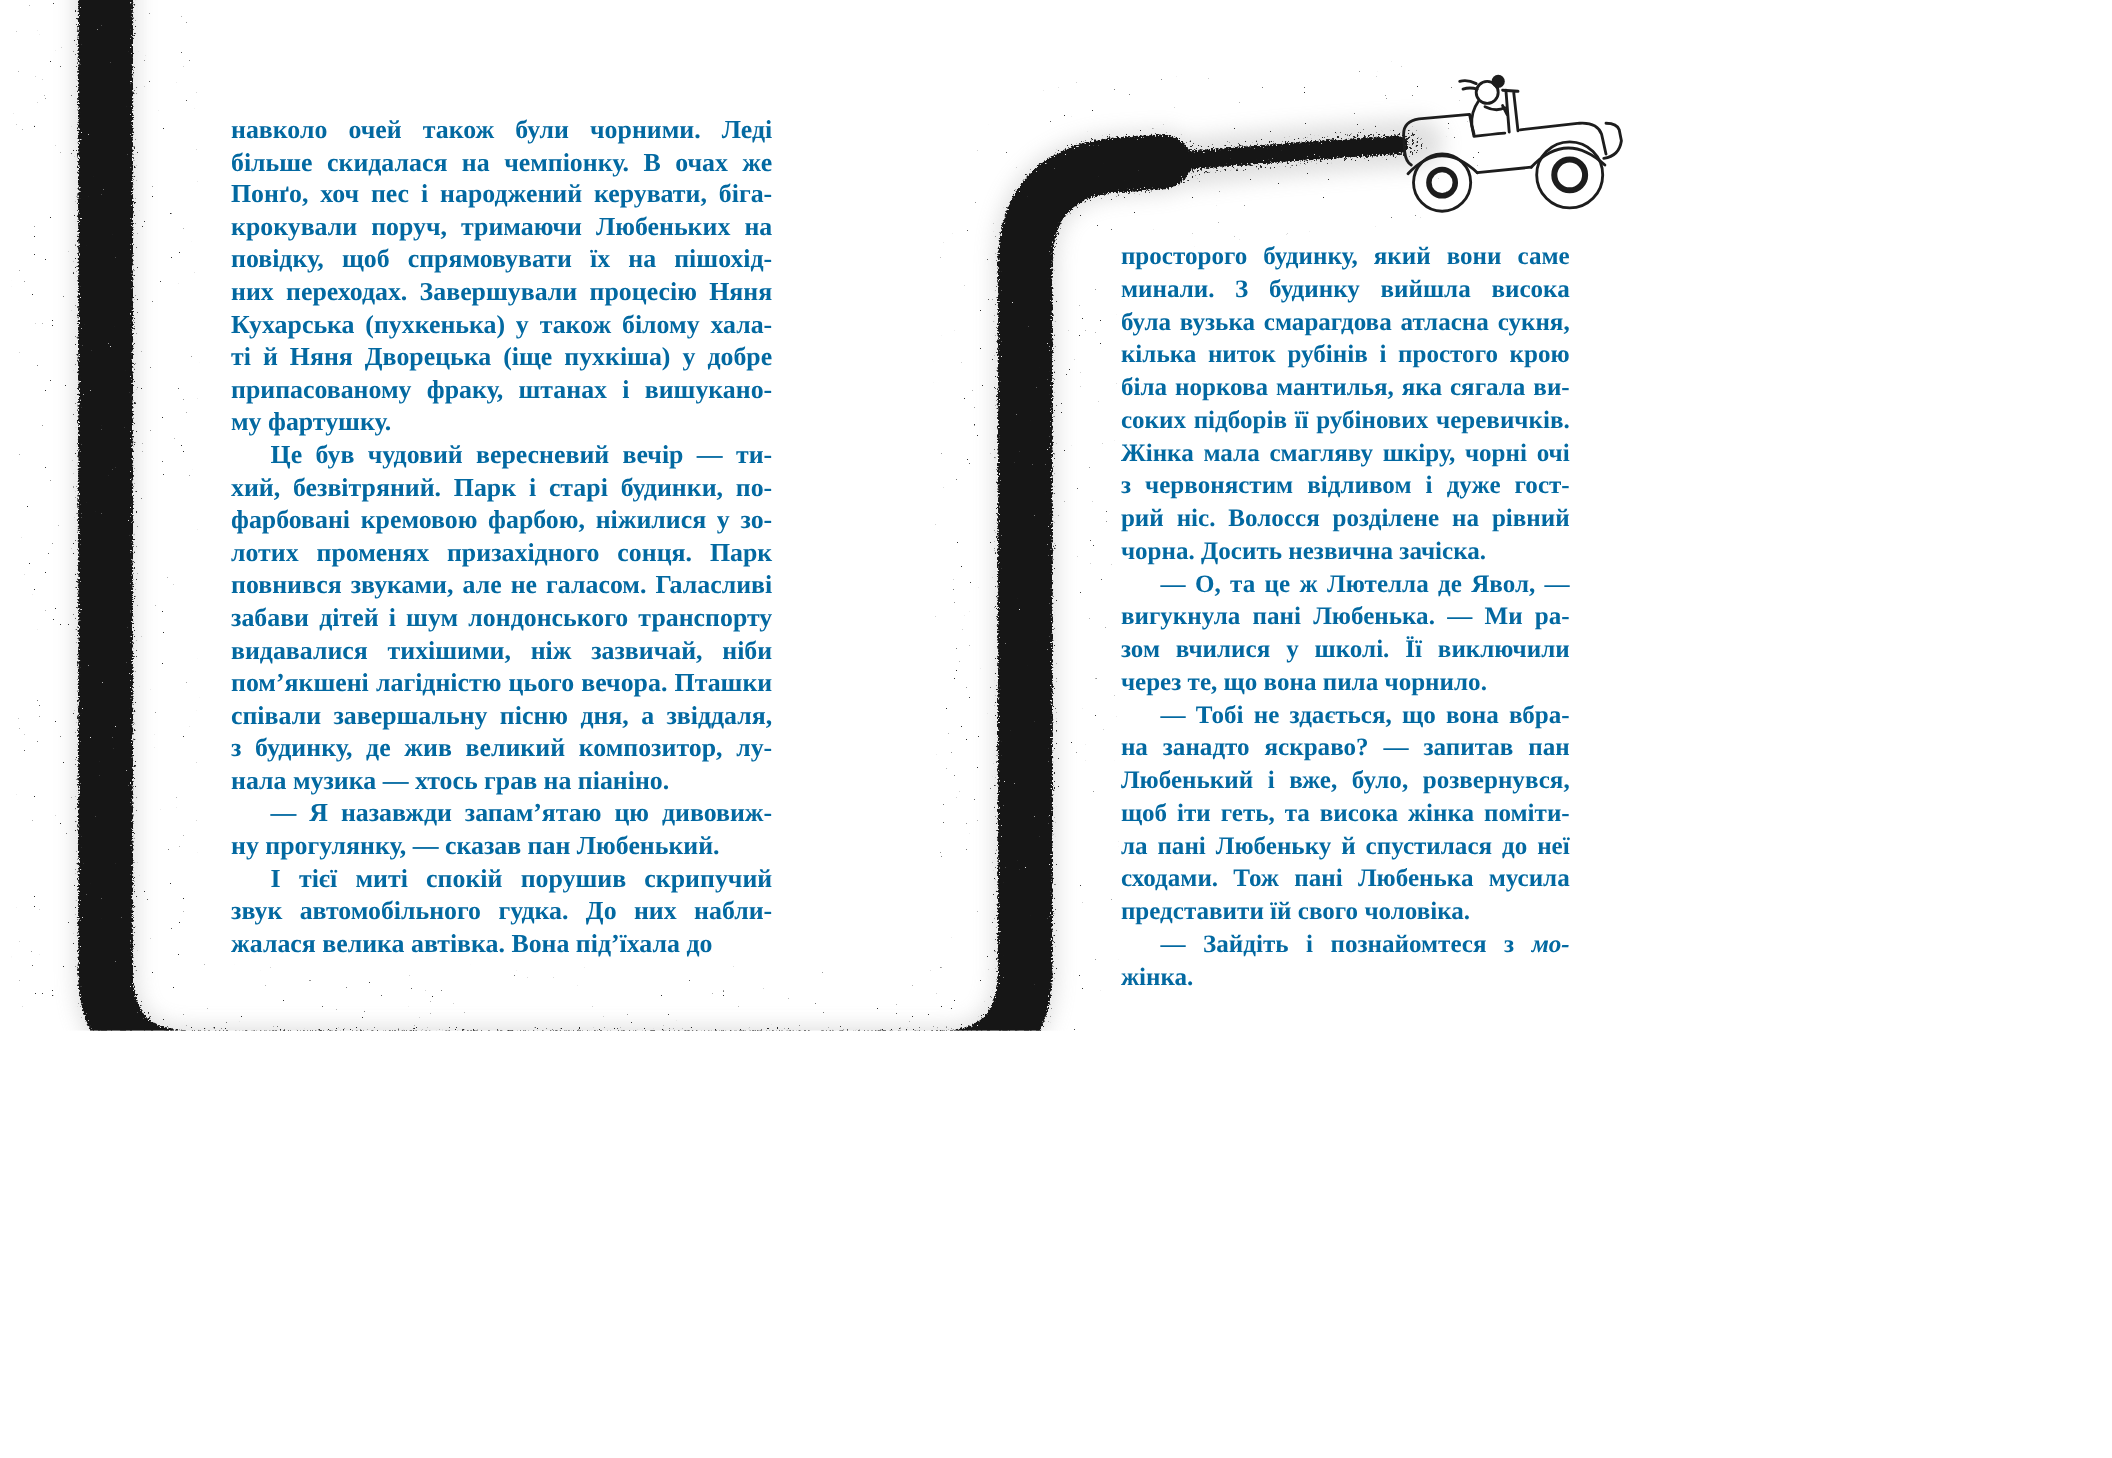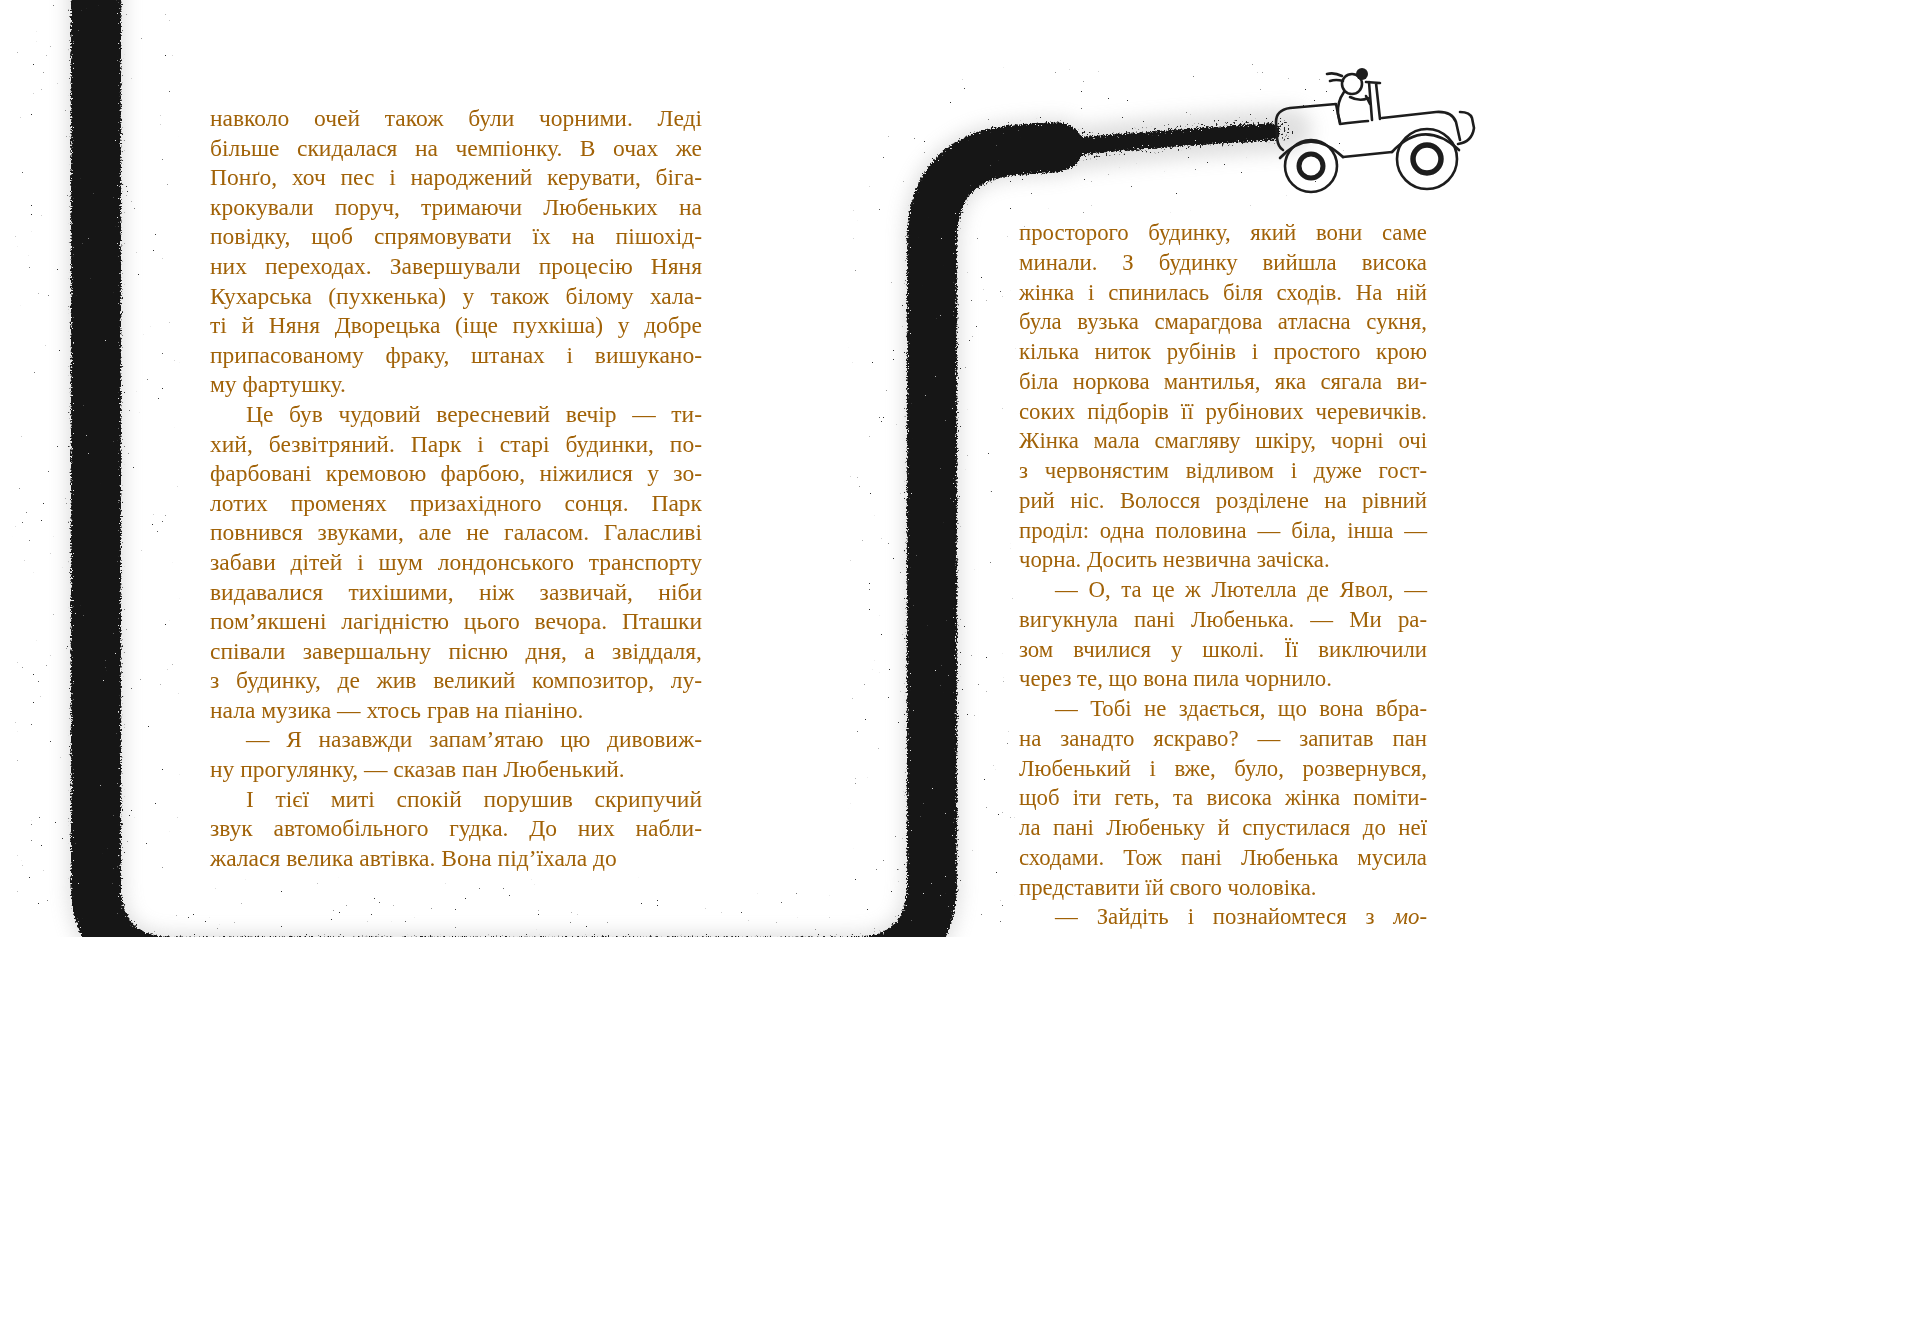--- a/index.html
+++ b/index.html
@@ -1,21 +1,22 @@
 <!DOCTYPE html>
 <html><head>
 <meta charset="utf-8">
 <style>
   * { box-sizing: border-box; }
   html, body { margin: 0; padding: 0; background: #ffffff; }
   .page {
     position: relative; width: 1920px; height: 937px;
     background: #ffffff; overflow: hidden;
     font-family: "Liberation Serif", "DejaVu Serif", serif;
-    color: #a16207;
+    color: #0369a1;
+    font-weight: bold;
   }
   .decor { position: absolute; left: 0; top: 0; width: 1920px; height: 1325px; pointer-events: none; }
   .col { position: absolute; z-index: 2; }
   .col-left  { left: 210px;  top: 104px; width: 492px; font-size: 23.5px; line-height: 29.6px; }
   .col-right { left: 1019px; top: 218px; width: 408px; font-size: 22.8px; line-height: 29.75px; }
   .line { text-align: justify; text-align-last: justify; }
   .line.end { text-align-last: start; }
   .para.indent .line.first { text-indent: 36px; }
   .page-number {
     position: absolute; z-index: 2; left: 1133px; top: 1216px; width: 62px;
@@ -142,29 +143,27 @@
         <div class="line first">І тієї миті спокій порушив скрипучий</div>
         <div class="line">звук автомобільного гудка. До них набли-</div>
         <div class="line end">жалася велика автівка. Вона під’їхала до</div>
       </div>
     </div>
 
   <div class="col col-right">
       <div class="para">
         <div class="line first">просторого будинку, який вони саме</div>
         <div class="line">минали. З будинку вийшла висока</div>
-        <div class="line">жінка і спинилась біля сходів. На ній</div>
         <div class="line">була вузька смарагдова атласна сукня,</div>
         <div class="line">кілька ниток рубінів і простого крою</div>
         <div class="line">біла норкова мантилья, яка сягала ви-</div>
         <div class="line">соких підборів її рубінових черевичків.</div>
         <div class="line">Жінка мала смагляву шкіру, чорні очі</div>
         <div class="line">з червонястим відливом і дуже гост-</div>
         <div class="line">рий ніс. Волосся розділене на рівний</div>
-        <div class="line">проділ: одна половина — біла, інша —</div>
         <div class="line end">чорна. Досить незвична зачіска.</div>
       </div>
       <div class="para indent">
         <div class="line first">— О, та це ж Лютелла де Явол, —</div>
         <div class="line">вигукнула пані Любенька. — Ми ра-</div>
         <div class="line">зом вчилися у школі. Її виключили</div>
         <div class="line end">через те, що вона пила чорнило.</div>
       </div>
       <div class="para indent">
         <div class="line first">— Тобі не здається, що вона вбра-</div>

